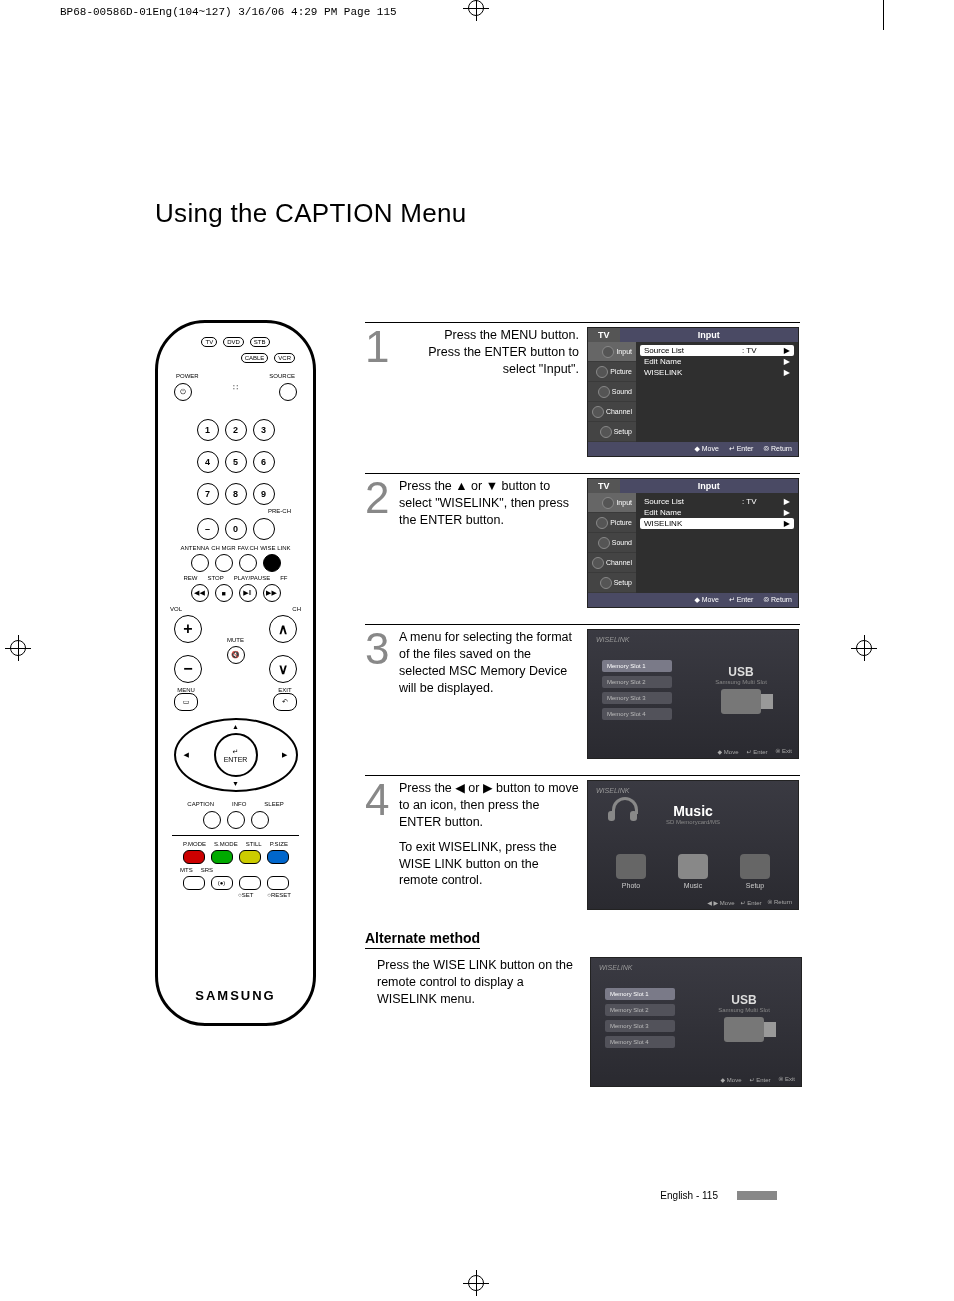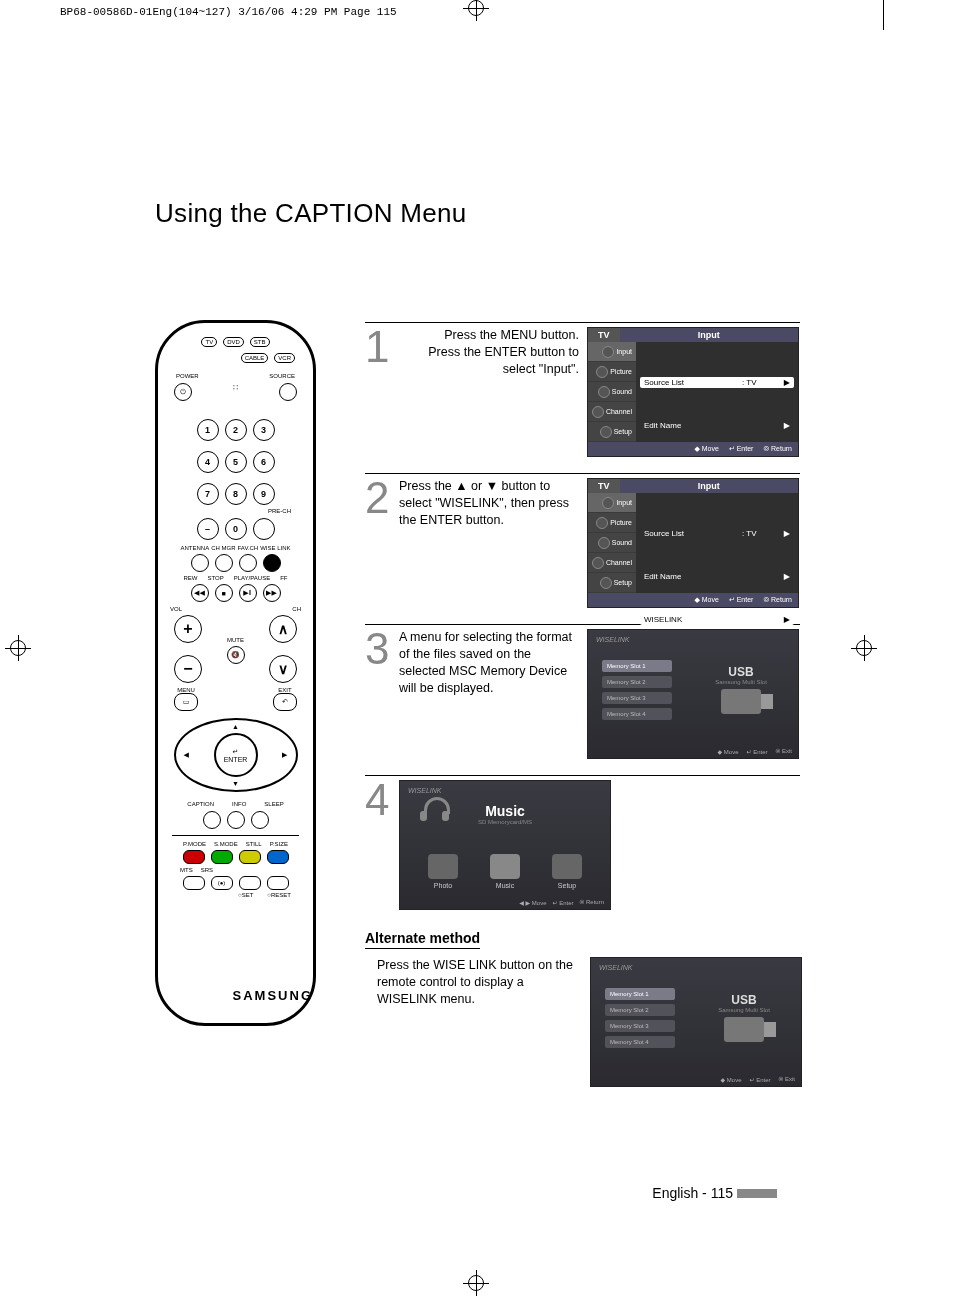--- a/index.html
+++ b/index.html
@@ -93,21 +93,21 @@
     font-size:7px;
   }
   .remote-label {
     font-size: 6px;
     text-align: center;
   }
   .samsung {
     position:absolute;
     bottom: 20px;
     left:0; right:0;
-    text-align:right;
+    text-align:center;
     font-weight: bold;
     font-size: 13px;
     letter-spacing: 2px;
   }
 
   .steps-col {
     position: absolute;
     top: 322px;
     left: 365px;
     width: 435px;
@@ -188,21 +188,20 @@
   .tv-main {
     flex:1;
     background:#2f2f2f;
     padding: 3px 4px;
   }
   .tv-row {
     display:flex;
     align-items:center;
     padding: 1px 4px;
     font-size:8px;
-    margin-top:32px;
   }
   .tv-row.selected {
     background:#fff;
     color:#000;
     border-radius:2px;
   }
   .tv-row .lbl { flex:1;}
   .tv-row .val { width: 40px;}
   .tv-row .arr { width: 8px; text-align:right;}
   .tv-foot {
@@ -361,24 +360,24 @@
   .alt-text {
     font-size:12.5px;
     line-height:1.35;
     width: 208px;
     margin-left: 12px;
   }
   .footer {
     position:absolute;
     bottom: 100px;
     right: 105px;
-    font-size:14px;
+    font-size:10px;
     display:flex;
     align-items:center;
-    gap:4px;
+    gap:19px;
   }
   .footer .bar {
     width: 40px;
     height: 9px;
     background:#888;
     display:inline-block;
   }
   .crop-mark {
     position:absolute;
     width: 14px; height: 14px;
@@ -706,20 +705,24 @@
               <span>◆ Move</span>
               <span>↵ Enter</span>
               <span>⦾ Exit</span>
             </div>
         </div>
       </div>
     </div>
 
     <div class="step">
       <div class="step-num">4</div>
+      <div class="step-text">
+        <p>Press the ◀ or ▶ button to move to an icon, then press the ENTER button.</p>
+        <p>To exit WISELINK, press the WISE LINK button on the remote control.</p>
+      </div>
       <div class="screenshot">
         <div class="music-screen">
           <div class="wl-logo">WISELINK</div>
           <div class="hp-icon"></div>
           <div class="music-top">
             <div class="music-title">Music</div>
             <div class="music-sub">SD Memorycard/MS</div>
           </div>
           <div class="music-icons">
             <div class="micon"><div class="shape"></div><span>Photo</span></div>

